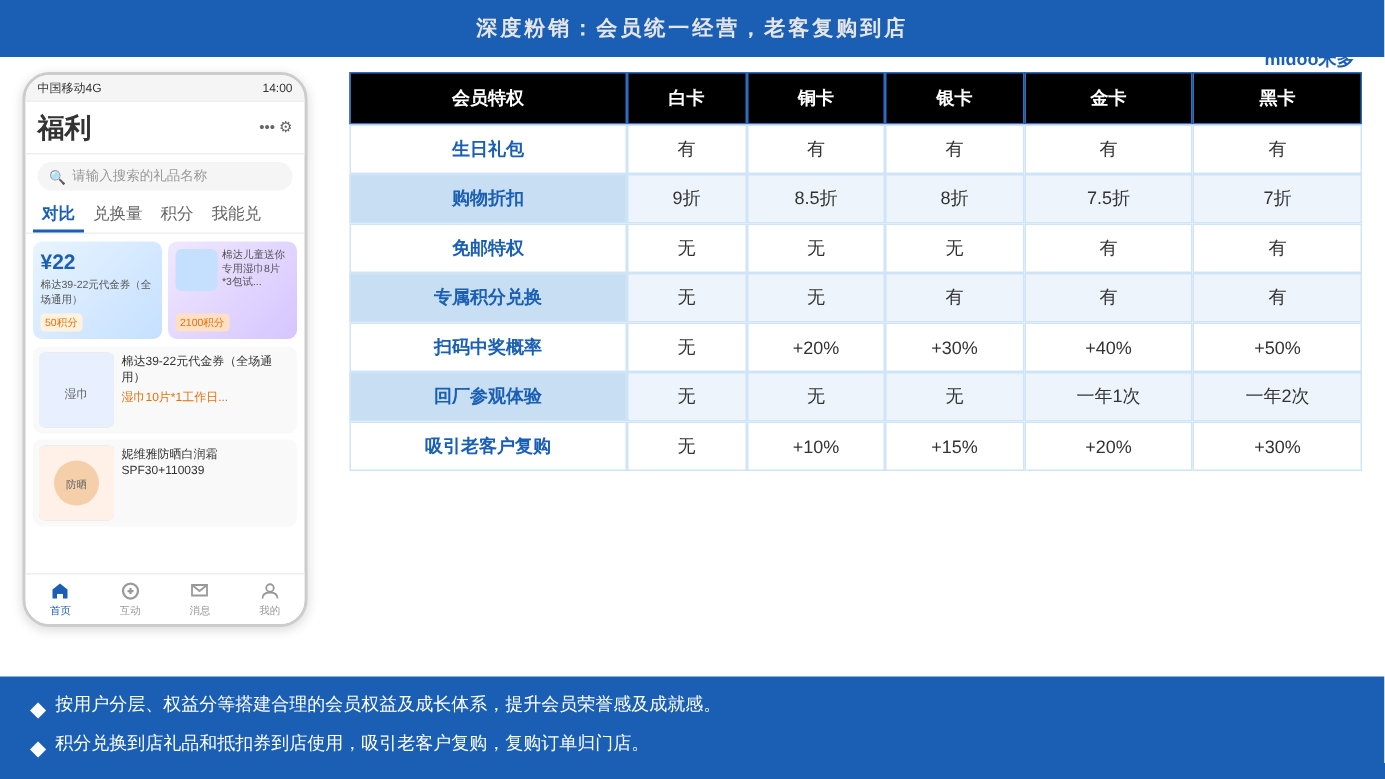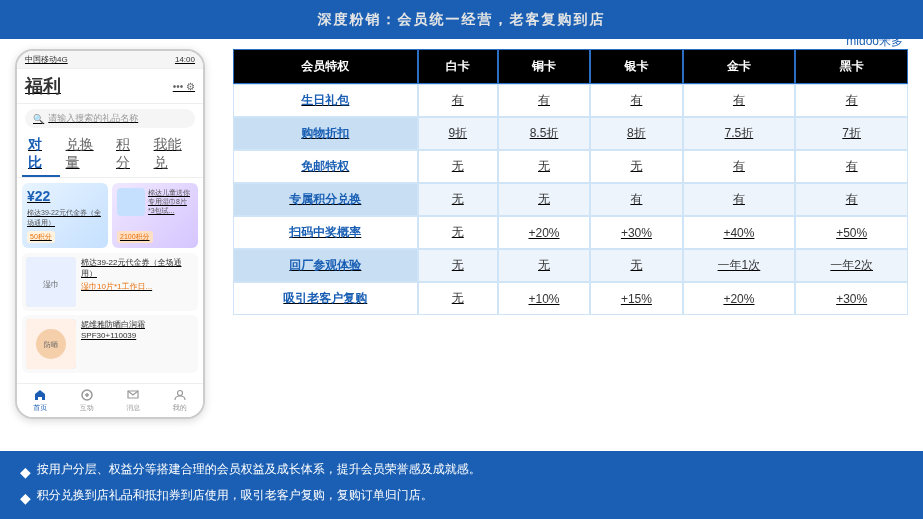--- a/index.html
+++ b/index.html
@@ -42,32 +42,31 @@
       flex-direction: column;
       align-items: center;
     }
     .logo-icon {
       width: 40px;
       height: 40px;
     }
     .logo-text {
       color: #1a5fb4;
       font-size: 12px;
-      font-weight: normal;
+      font-weight: bold;
       margin-top: 2px;
       text-align: center;
     }
 
     
     .main-content {
       display: flex;
       flex: 1;
       padding: 10px 15px 0 15px;
       gap: 28px;
-      text-decoration: underline;
     }
 
     
     .phone-mockup {
       width: 190px;
       flex-shrink: 0;
       background: #fff;
       border: 2px solid #ccc;
       border-radius: 18px;
       overflow: hidden;
@@ -103,21 +102,21 @@
       display: flex;
       align-items: center;
       gap: 4px;
     }
     .phone-tabs {
       display: flex;
       border-bottom: 1px solid #eee;
       padding: 0 5px;
     }
     .phone-tab {
-      font-size: 14px;
+      font-size: 11px;
       padding: 3px 6px;
       color: #666;
     }
     .phone-tab.active {
       color: #1a5fb4;
       border-bottom: 2px solid #1a5fb4;
       font-weight: bold;
     }
     .phone-body {
       padding: 5px;

